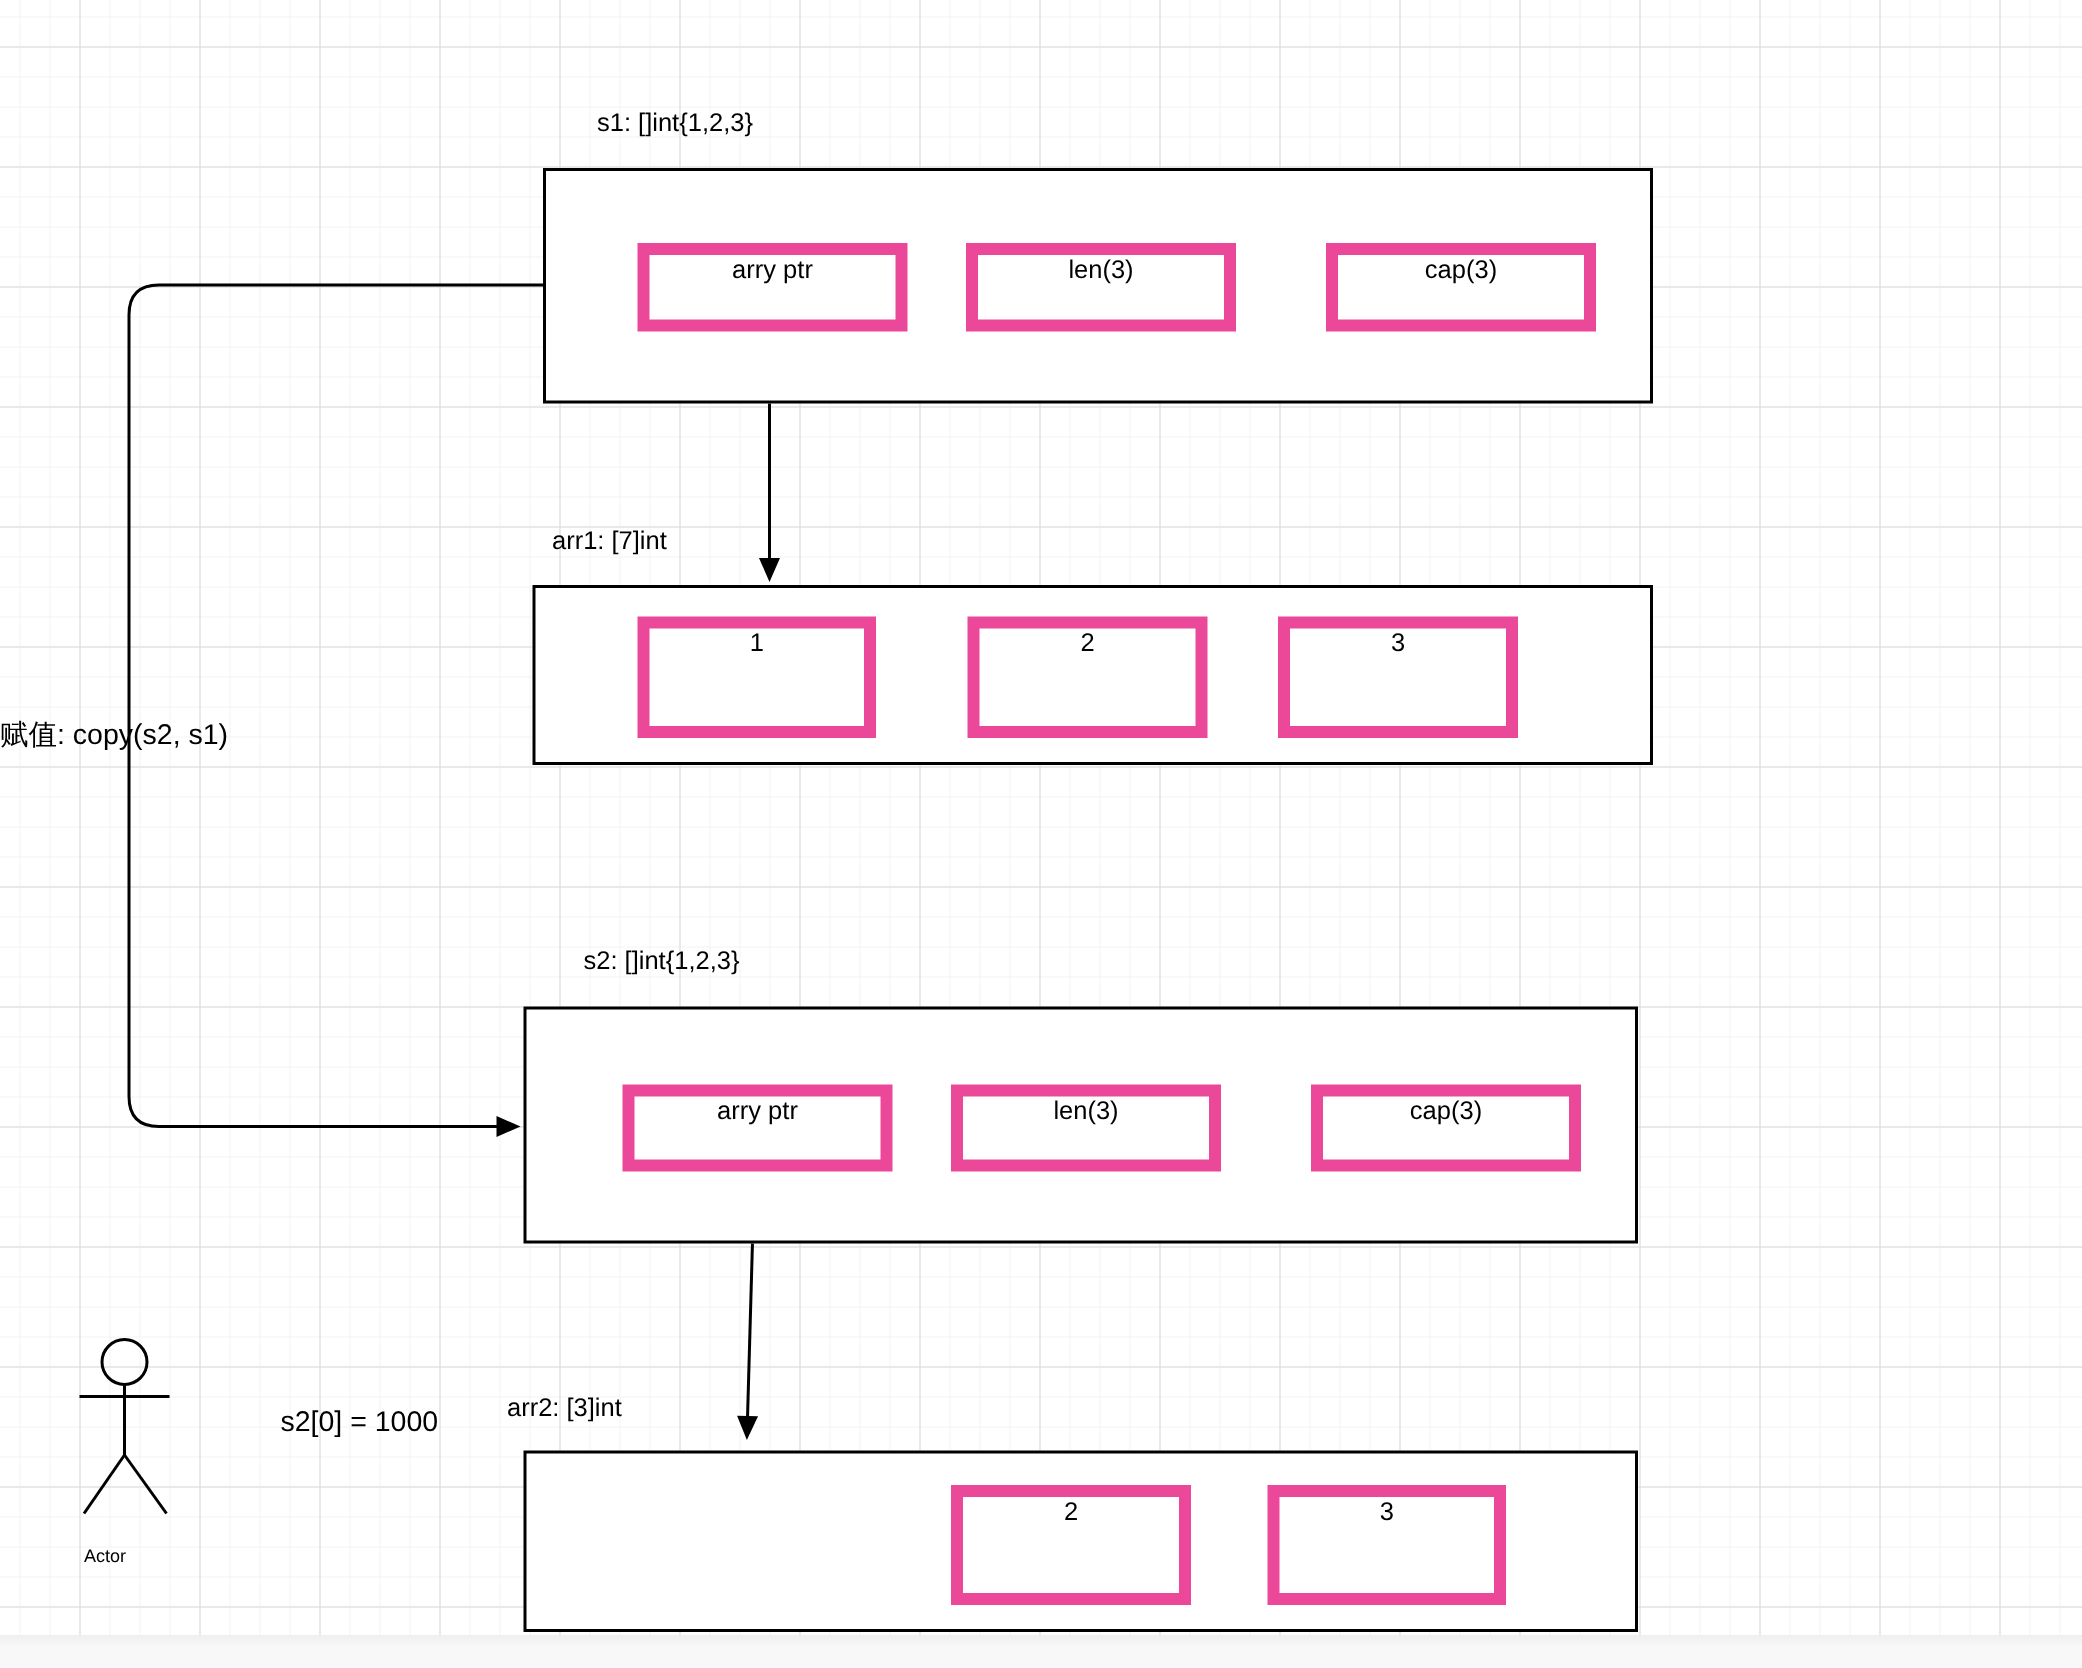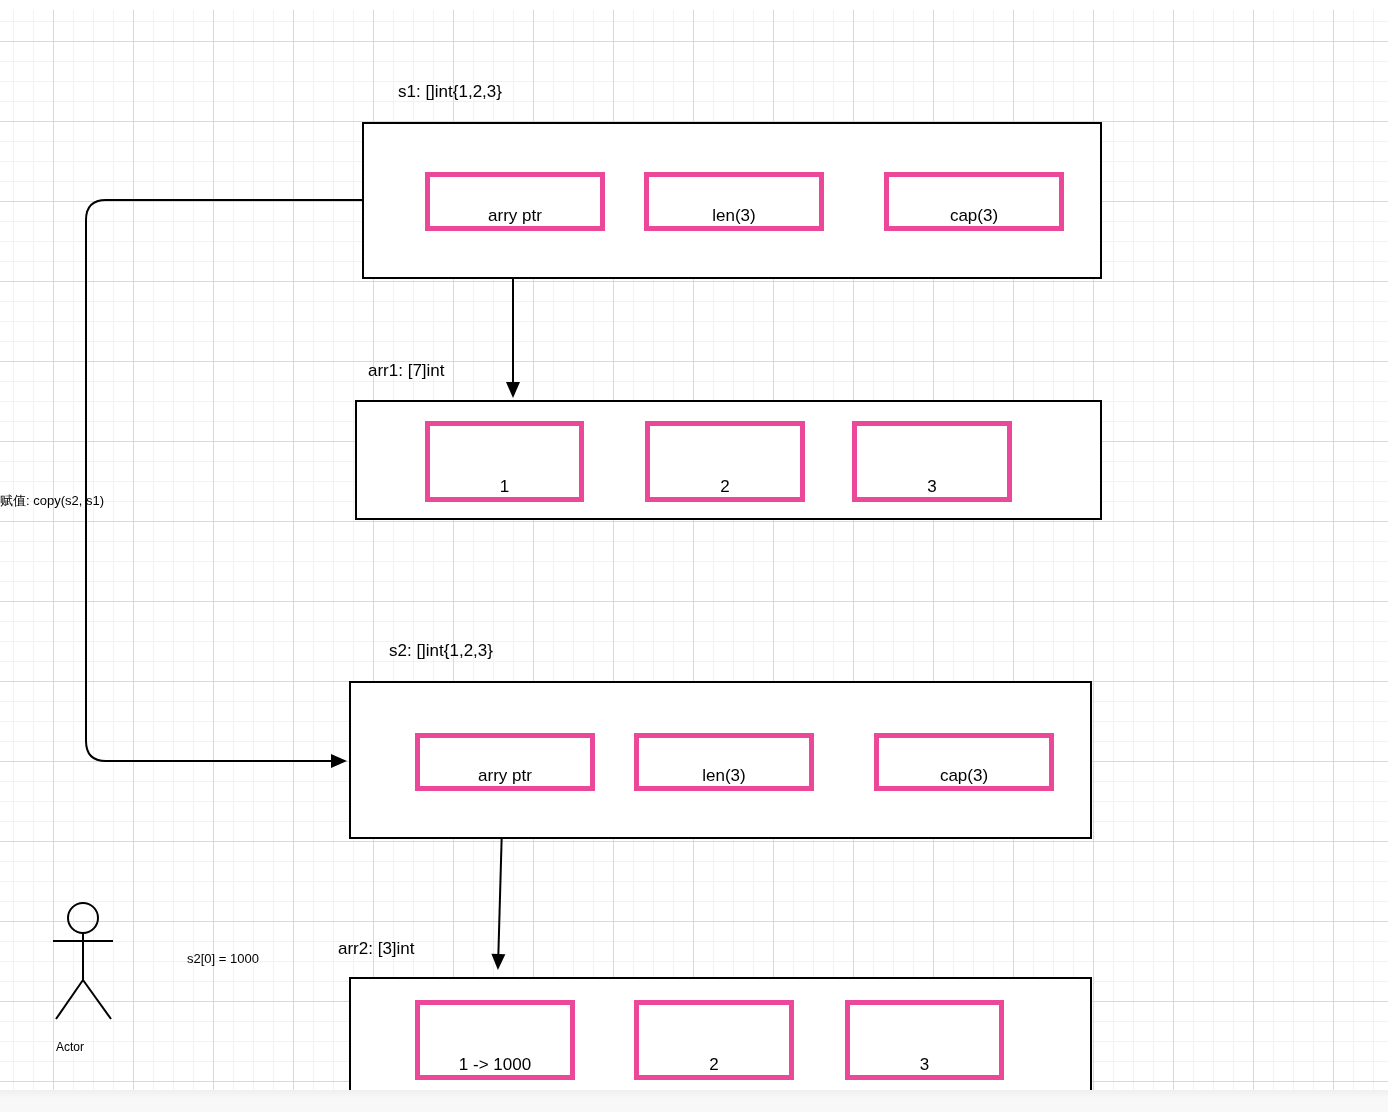--- a/index.html
+++ b/index.html
@@ -17,21 +17,20 @@
     width: 1388px;
     height: 1090px;
     background-color: #ffffff;
     background-image:
       linear-gradient(to right, #d9d9d9 1px, transparent 1px),
       linear-gradient(to bottom, #d9d9d9 1px, transparent 1px),
       linear-gradient(to right, #f2f2f2 1px, transparent 1px),
       linear-gradient(to bottom, #f2f2f2 1px, transparent 1px);
     background-size: 80px 80px, 80px 80px, 20px 20px, 20px 20px;
     background-position: 53px 31px, 53px 31px, 13px 11px, 13px 11px;
-    margin-top: 10px;
   }
   .connectors {
     position: absolute;
     left: 0; top: 0;
     pointer-events: none;
   }
   .connectors path { pointer-events: stroke; }
   .shape-label {
     position: absolute;
     font-size: 17px;
@@ -39,31 +38,31 @@
     white-space: nowrap;
   }
   .outer-box {
     position: absolute;
     border: 2px solid #000;
     background: #ffffff;
     box-sizing: border-box;
   }
   .inner-box {
     position: absolute;
-    border: 5px solid #ec4899;
+    border: 8px solid #ec4899;
     background: #ffffff;
     box-sizing: border-box;
     display: flex;
-    align-items: flex-end;
+    align-items: flex-start;
     justify-content: center;
     font-size: 17px;
   }
   .annotation {
     position: absolute;
-    font-size: 13px;
+    font-size: 19px;
     line-height: 24px;
     white-space: nowrap;
   }
   .actor-figure {
     position: absolute;
   }
   .page-edge {
     position: absolute;
     left: 0;
     top: 1090px;
@@ -130,23 +129,20 @@
     <div class="inner-box" style="left:523px; top:50px; width:180px; height:58px;">
       <span>cap(3)</span>
     </div>
   </div>
 
   <div class="annotation" style="left:187px; top:937px;text-align:center;">s2[0] = 1000</div>
 
   <div class="shape-label" style="left:338px; top:928px;">arr2: [3]int</div>
 
   <div class="outer-box" style="left:349px; top:967px; width:743px; height:121px;">
-    <div class="inner-box" style="left:64px; top:21px; width:160px; height:80px;">
-      <span>1 -&gt; 1000</span>
-    </div>
     <div class="inner-box" style="left:283px; top:21px; width:160px; height:80px;">
       <span>2</span>
     </div>
     <div class="inner-box" style="left:494px; top:21px; width:159px; height:80px;">
       <span>3</span>
     </div>
   </div>
 
   <svg class="actor-figure" style="left:45px; top:885px;" width="80" height="130">
     <circle cx="38" cy="23" r="15" fill="none" stroke="#000" stroke-width="2"></circle>

